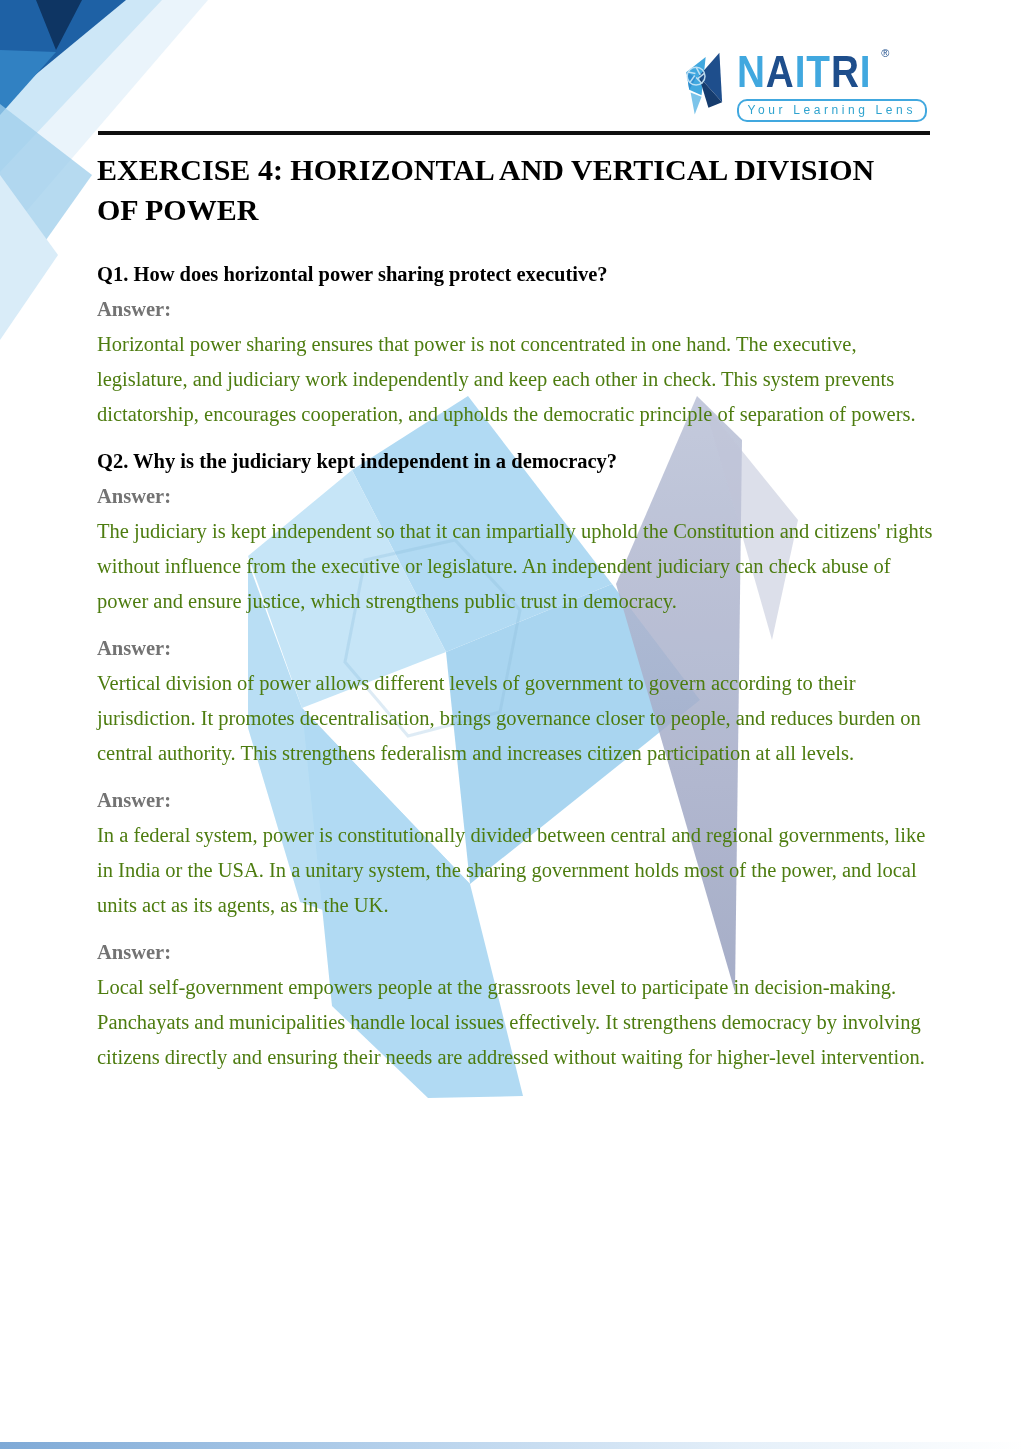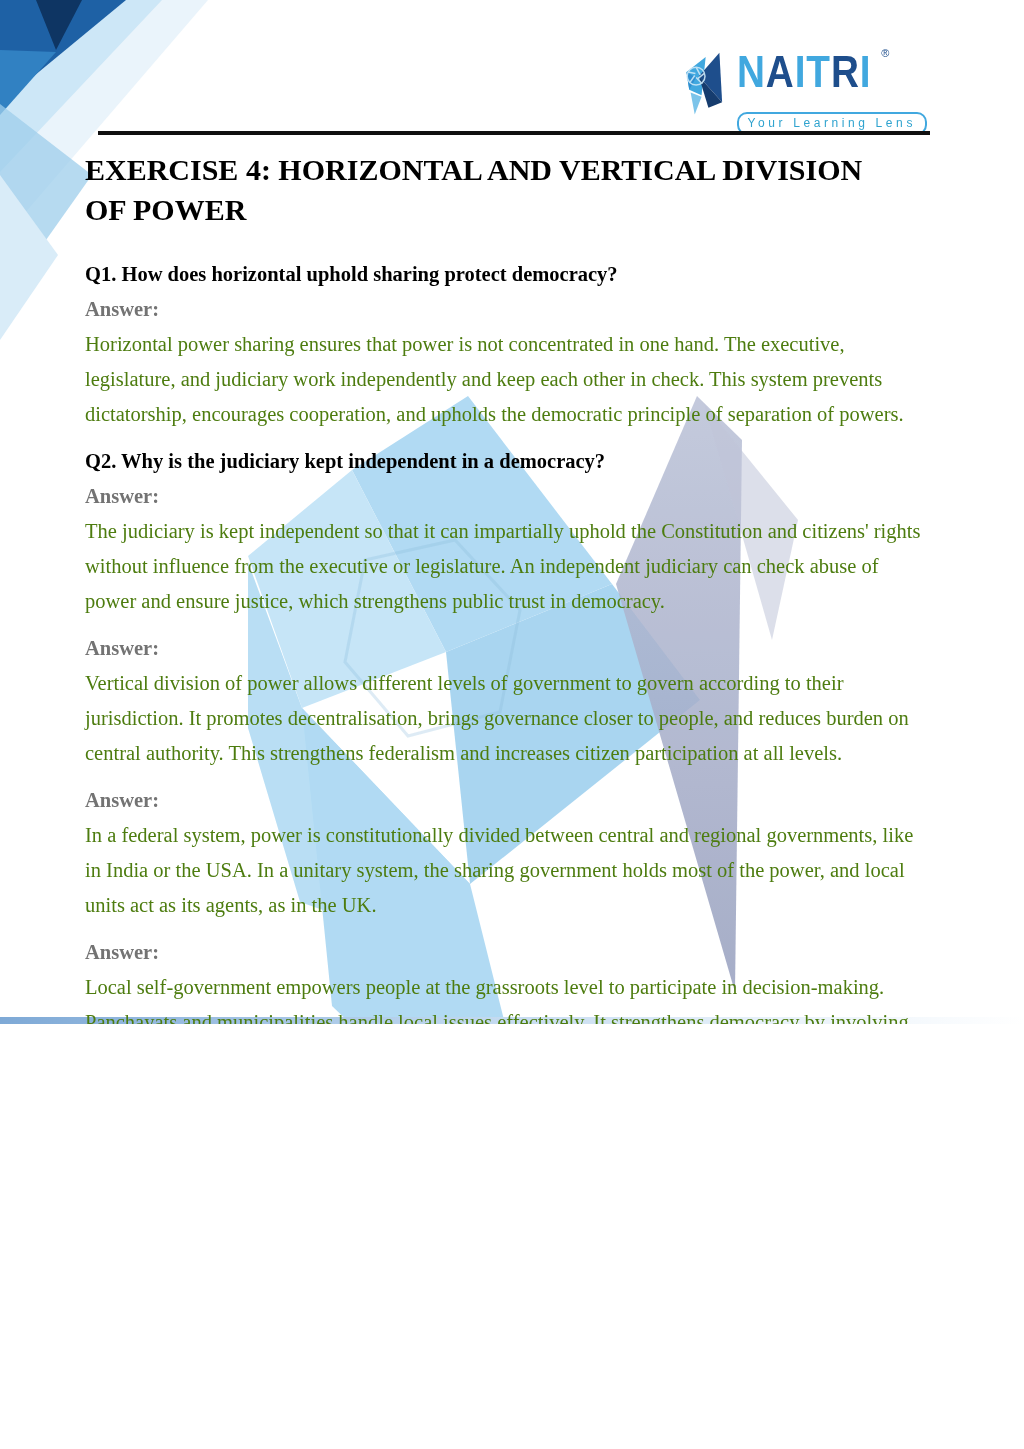--- a/index.html
+++ b/index.html
@@ -1,18 +1,18 @@
 <!DOCTYPE html>
 <html><head>
 <meta charset="utf-8">
 <style>
   html,body{margin:0;padding:0;background:#ffffff;}
   .page{
     position:relative;
-    width:1024px;height:1024px;
+    width:1024px;height:1449px;
     background:#ffffff;
     overflow:hidden;
     font-family:"Liberation Serif",serif;
   }
   
   .corner-deco{position:absolute;left:0;top:0;z-index:1;pointer-events:none;}
   .watermark{position:absolute;left:0;top:0;z-index:0;pointer-events:none;}
   .bottom-bar{
     position:absolute;left:0;bottom:0;width:100%;height:7px;z-index:1;
     background:linear-gradient(90deg,#7ea9d6 0%,#b7d2ec 40%,#e4eff9 72%,#ffffff 100%);
@@ -22,31 +22,31 @@
   .logo-icon{display:block;margin-right:8px;}
   .logo-text{display:flex;flex-direction:column;align-items:flex-start;}
   .brand-row{display:flex;align-items:flex-start;line-height:1;}
   .brand-word{
     font-family:"Liberation Sans",sans-serif;
     font-weight:bold;font-size:44px;letter-spacing:1px;line-height:1;
     transform:scaleX(.88);transform-origin:left top;
   }
   .reg{font-family:"Liberation Sans",sans-serif;font-size:11px;line-height:1;margin-left:-8px;margin-top:-2px;}
   .tagline-box{
-    margin-top:18px;
+    margin-top:5px;
     border:2px solid;
     border-radius:10px;
     padding:2px 9px 3px 9px;
     font-family:"Liberation Sans",sans-serif;
     font-size:12px;letter-spacing:3.6px;white-space:nowrap;
   }
   
   .rule{position:absolute;left:98px;top:131px;width:832px;height:4px;background:#101010;z-index:2;}
   
-  .content{position:absolute;left:85px;top:150px;width:836px;z-index:2;}
+  .content{position:absolute;left:97px;top:150px;width:836px;z-index:2;}
   .doc-title{
     margin:0 0 27px 0;
     font-size:30px;line-height:40px;font-weight:bold;color:#000;
   }
   .doc-title div{white-space:nowrap;}
   .qa{margin:0 0 12px 0;}
   .qa p{margin:0;font-size:20.5px;line-height:35px;}
   .q-text{font-weight:bold;color:#000;}
   .ans-label{font-weight:bold;color:#737373;}
   .ans-text{color:#4d7c0f;}
@@ -112,21 +112,21 @@
 
   <div class="rule" style="background: rgb(16, 16, 16);"></div>
 
   <div class="content">
     <h1 class="doc-title">
       <div>EXERCISE 4: HORIZONTAL AND VERTICAL DIVISION</div>
       <div>OF POWER</div>
     </h1>
 
     <div class="qa">
-      <p class="q-text">Q1. How does horizontal uphold sharing protect democracy?</p>
+      <p class="q-text">Q1. How does horizontal power sharing protect executive?</p>
       <p class="ans-label">Answer:</p>
       <p class="ans-text">Horizontal power sharing ensures that power is not concentrated in one hand. The executive, legislature, and judiciary work independently and keep each other in check. This system prevents dictatorship, encourages cooperation, and upholds the democratic principle of separation of powers.</p>
     </div>
 
     <div class="qa">
       <p class="q-text">Q2. Why is the judiciary kept independent in a democracy?</p>
       <p class="ans-label">Answer:</p>
       <p class="ans-text">The judiciary is kept independent so that it can impartially uphold the Constitution and citizens' rights without influence from the executive or legislature. An independent judiciary can check abuse of power and ensure justice, which strengthens public trust in democracy.</p>
     </div>
 

